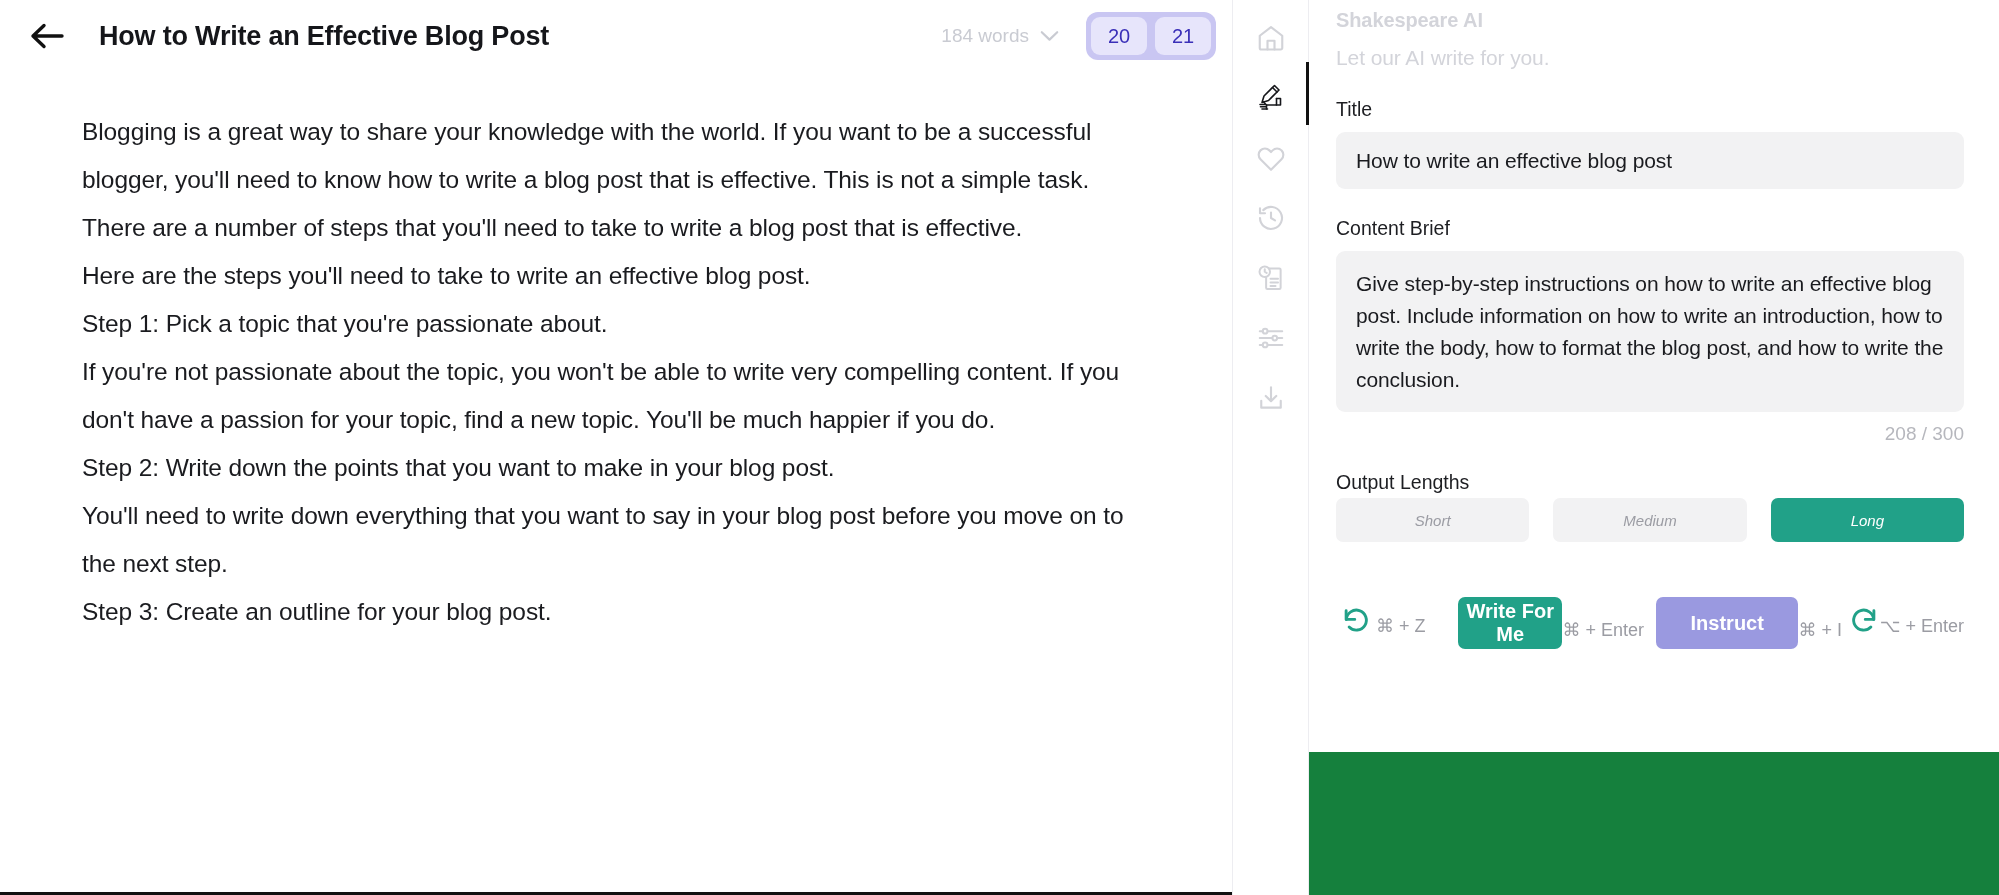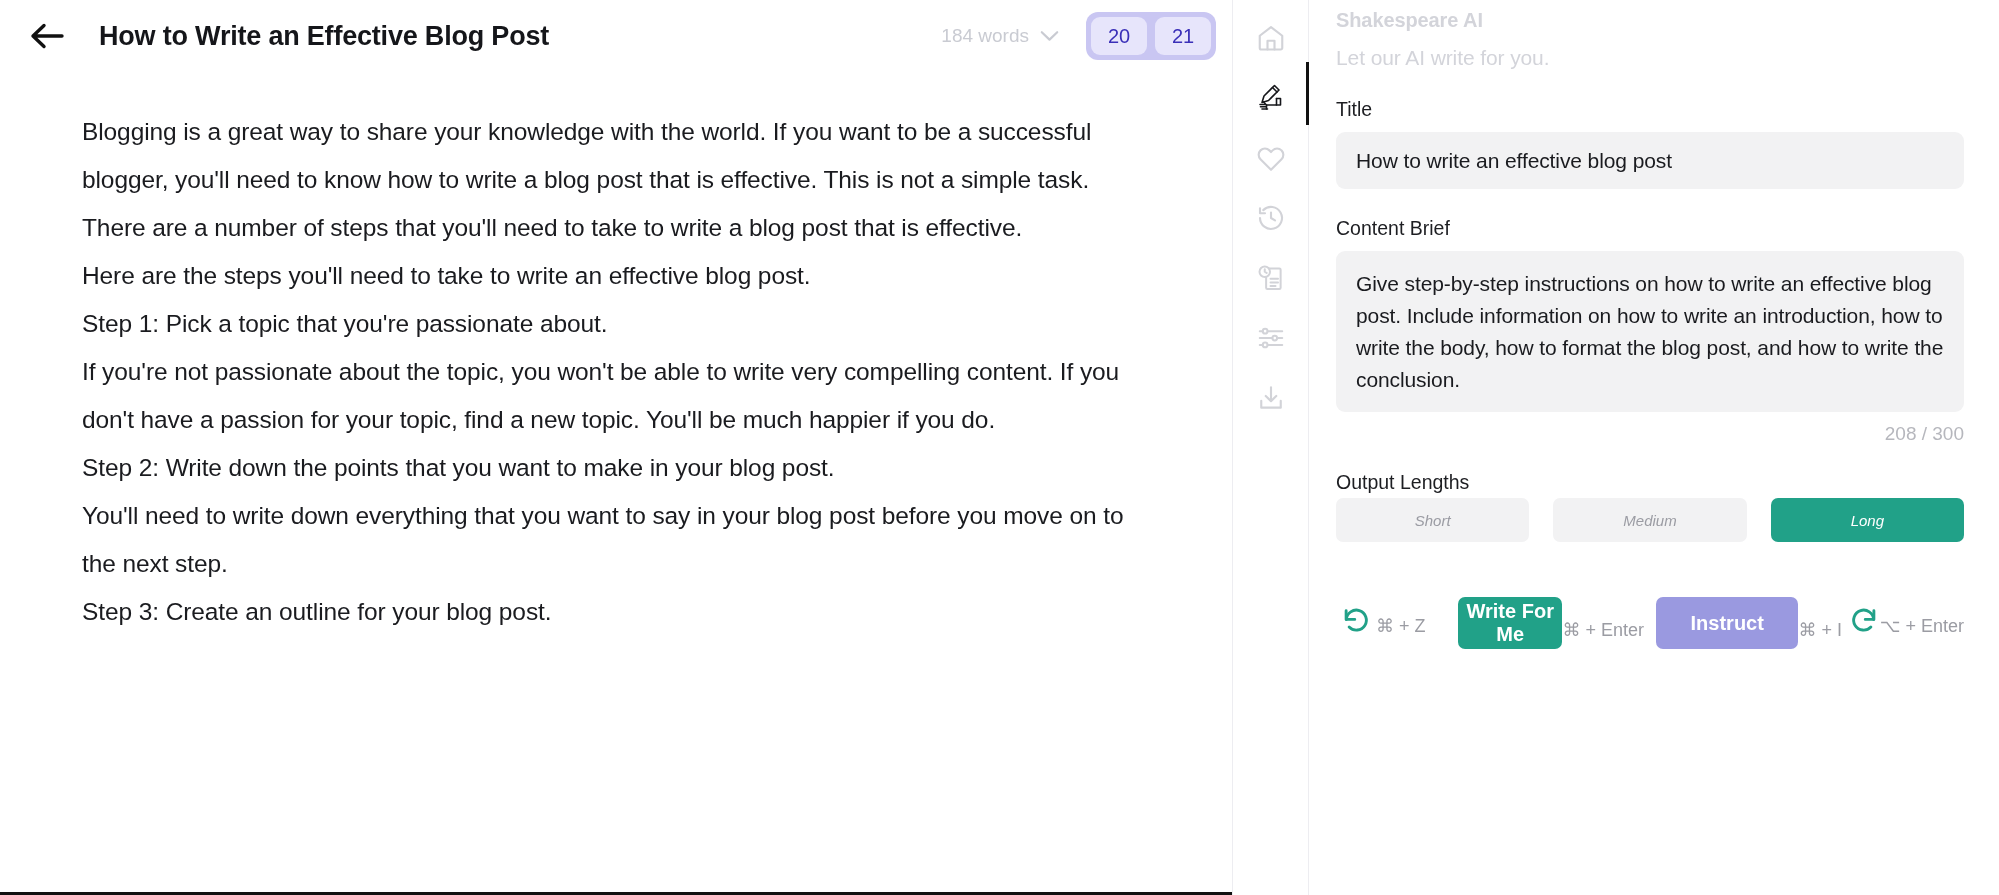--- a/index.html
+++ b/index.html
@@ -133,21 +133,21 @@
     right: -1px;
     top: 62px;
     width: 3px;
     height: 63px;
     background: #111;
   }
 
   
   .ai-pane {
     flex: 1 1 auto;
-    height: 895px;
+    height: 752px;
     background: #ffffff;
     padding: 0 35px 8px 27px;
     position: relative;
   }
   .ai-heading {
     font-size: 20px;
     font-weight: bold;
     color: #d3d4da;
     padding-top: 9px;
     letter-spacing: -0.1px;

